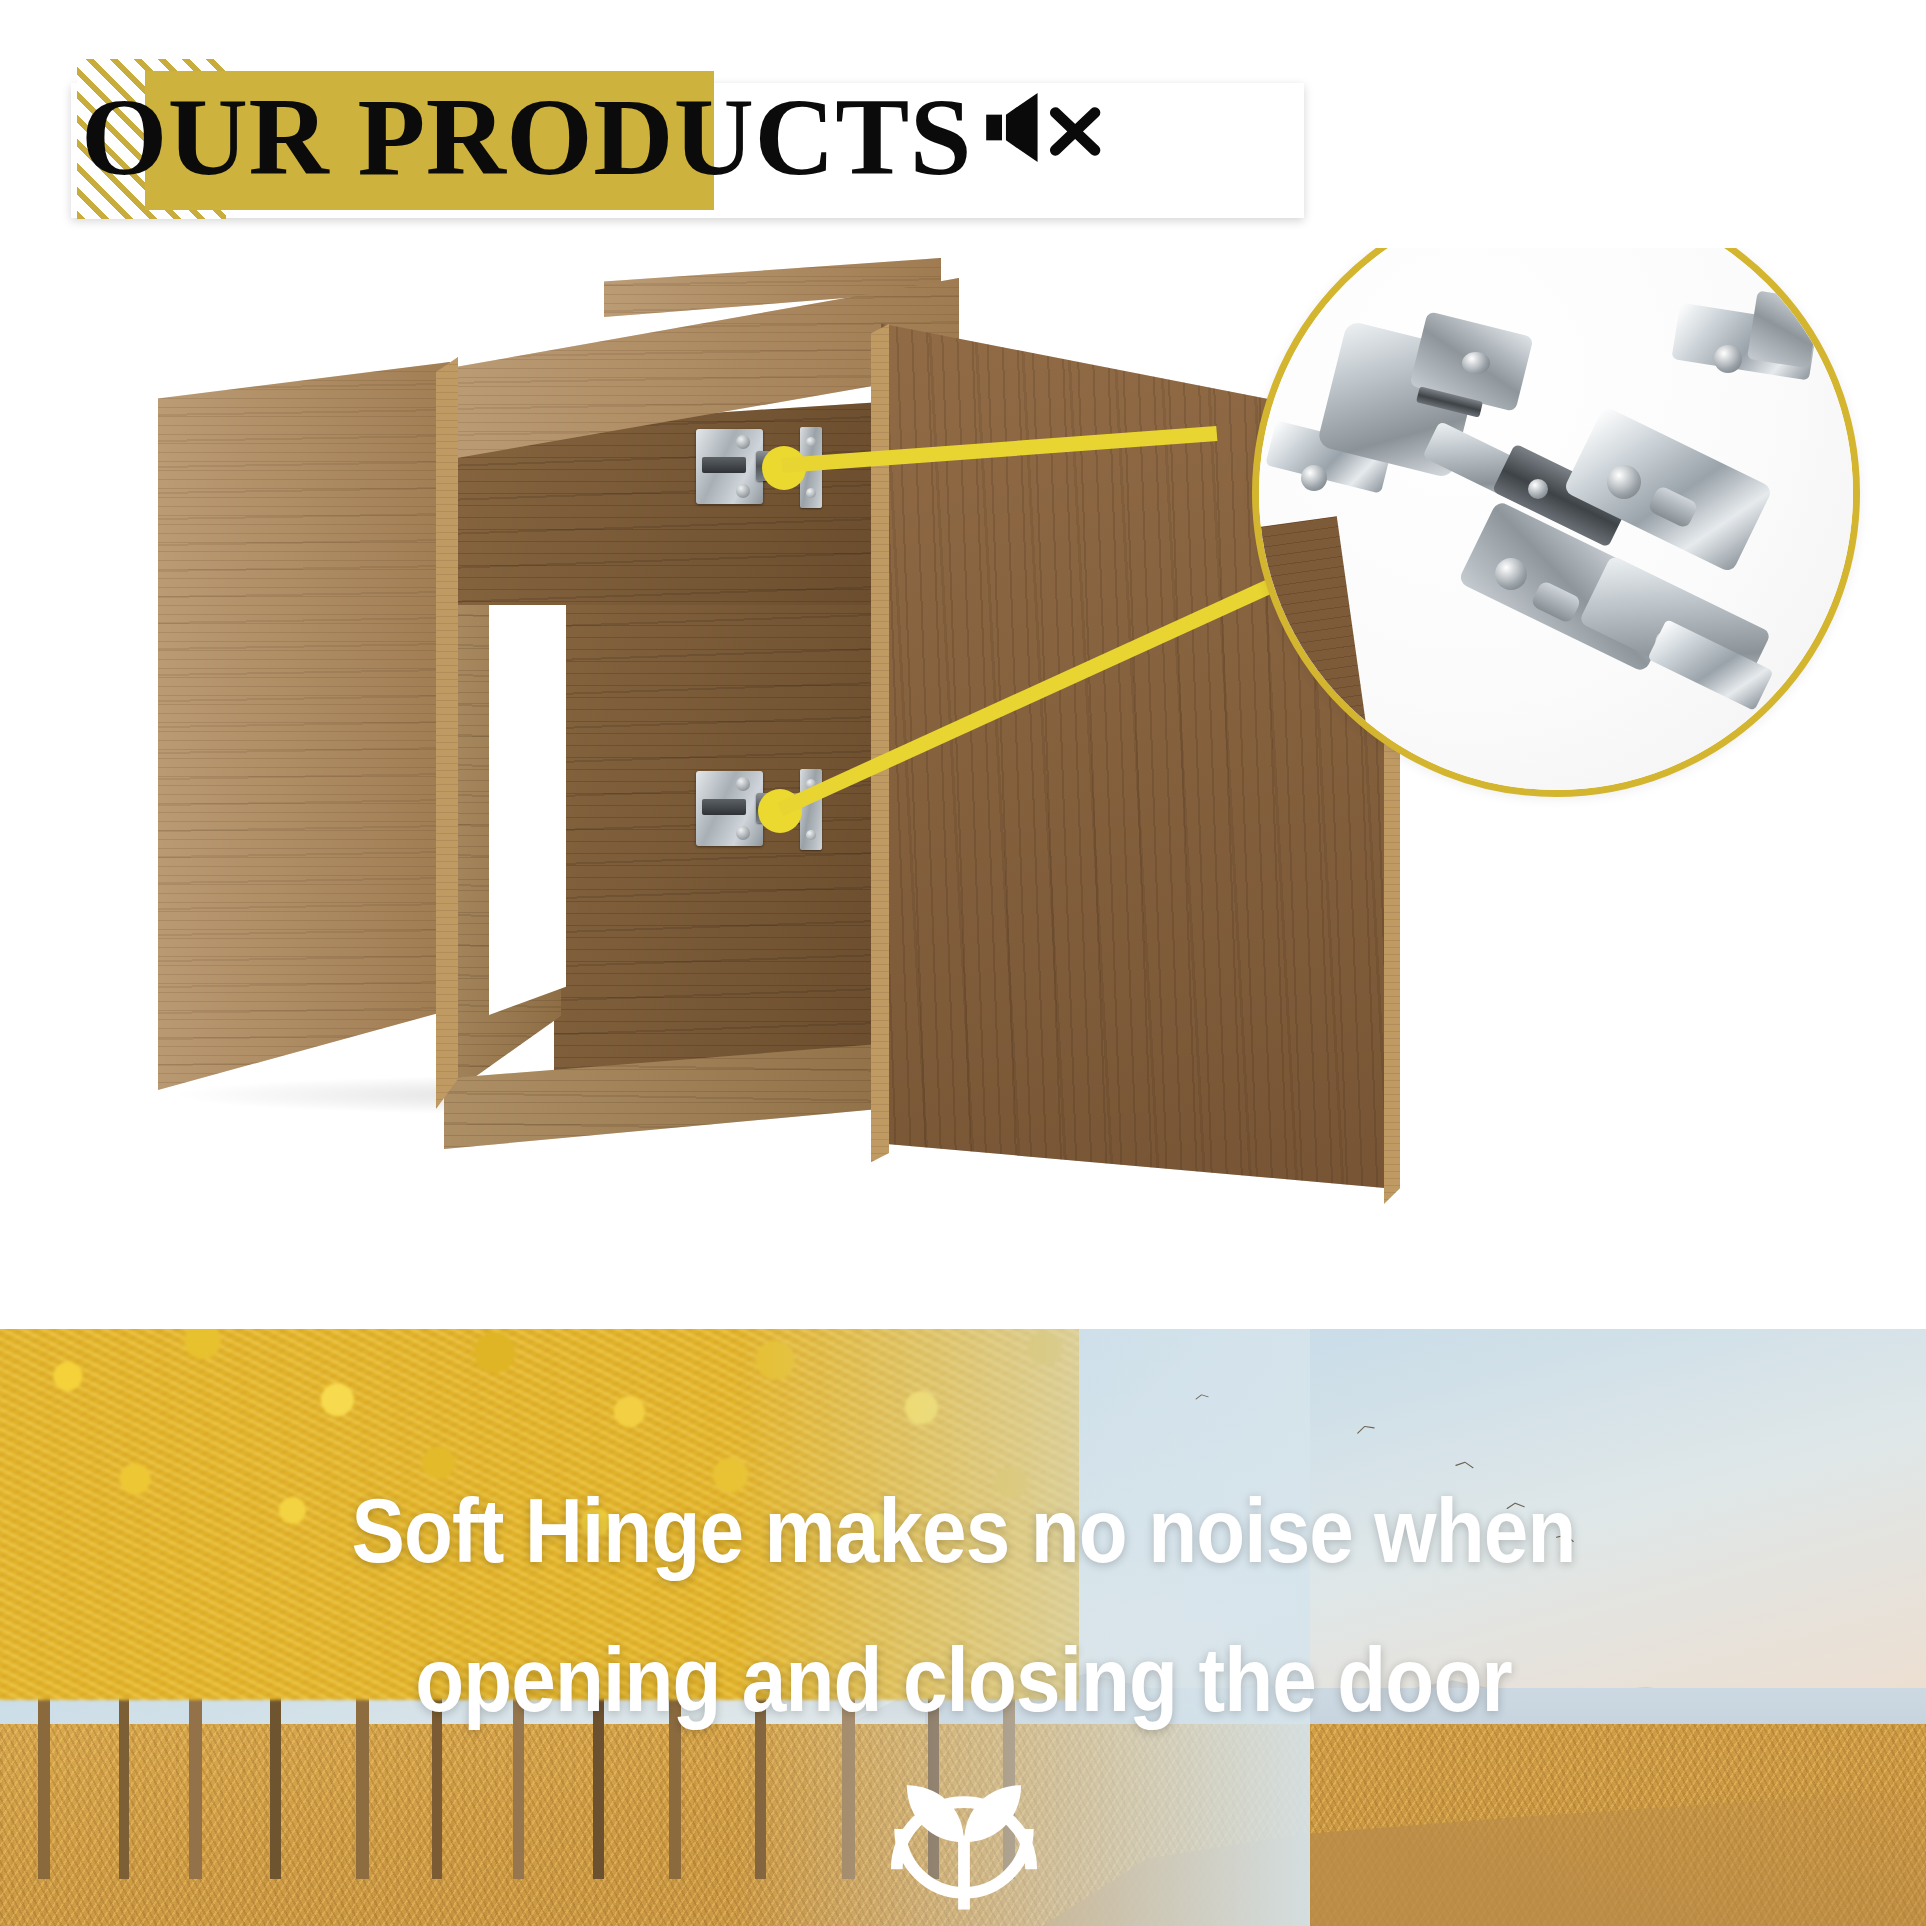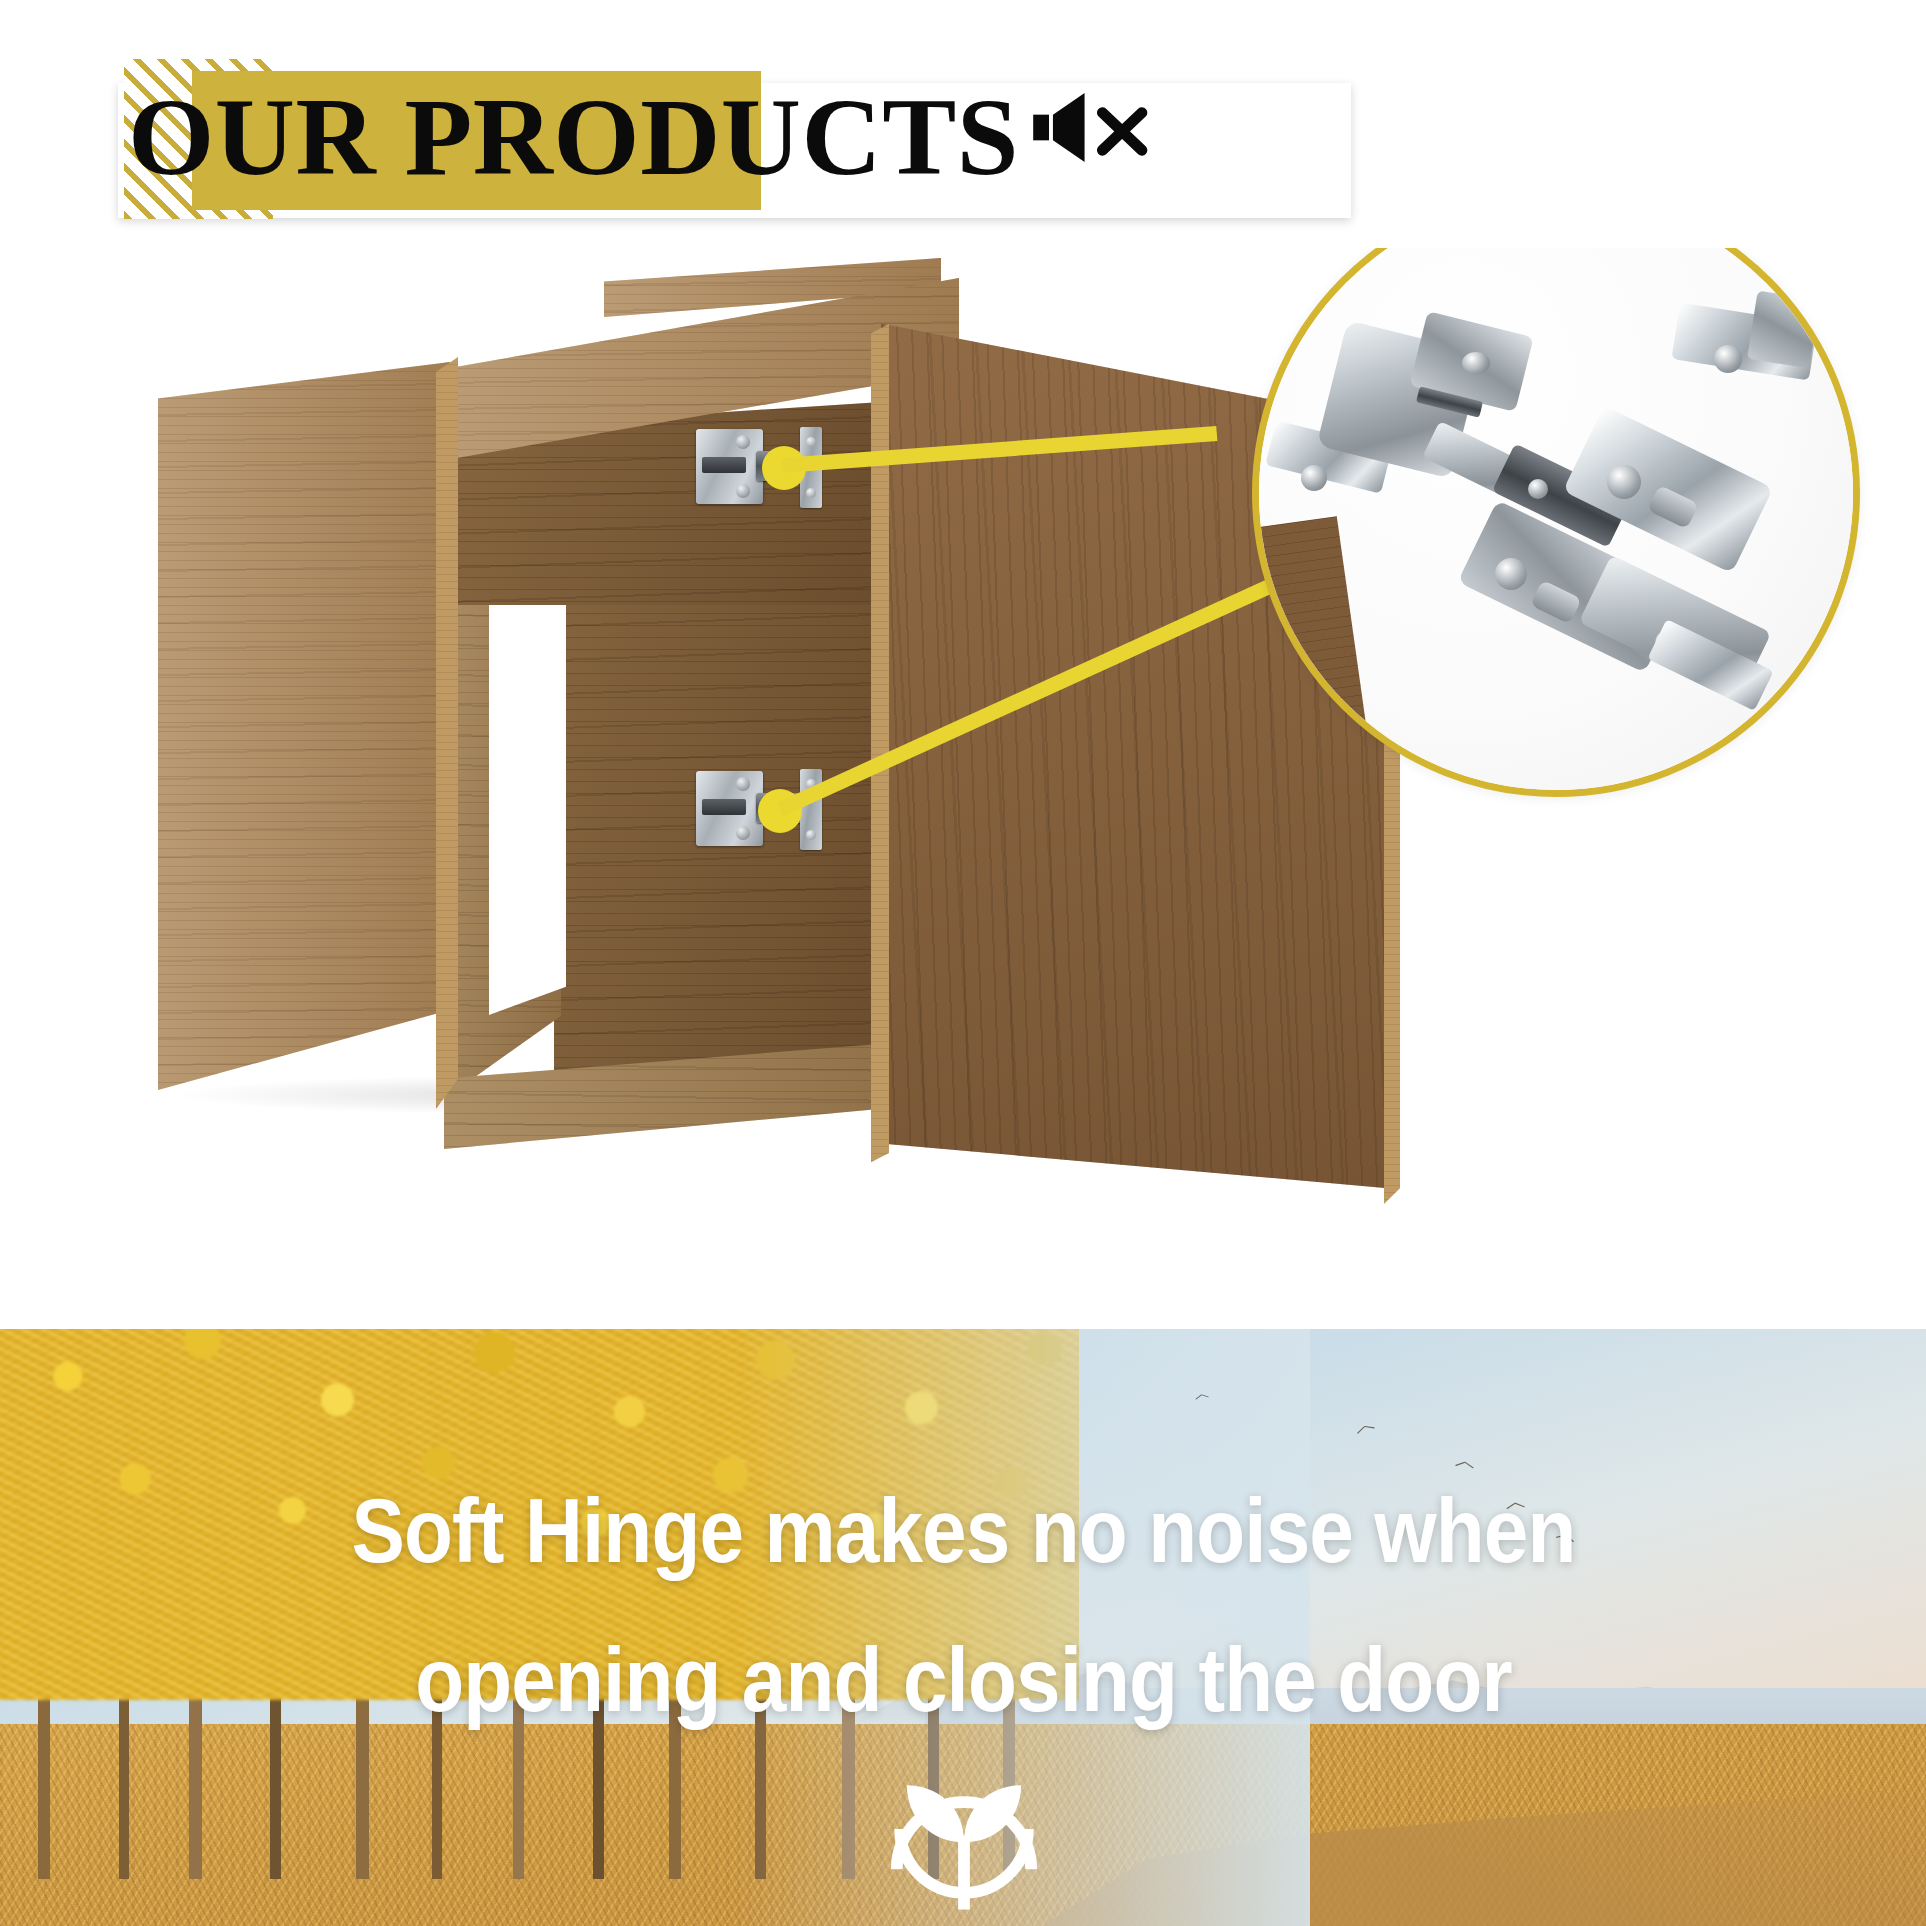--- a/index.html
+++ b/index.html
@@ -7,21 +7,21 @@
   body{
     width:1927px;height:1927px;
     background:#ffffff;
     font-family:"Liberation Sans", sans-serif;
     overflow:hidden;
     position:relative;
   }
   .stage{position:relative;width:1927px;height:1927px;overflow:hidden;background:#fff;}
 
   
-  .header{position:absolute;left:0;top:0;width:1787px;height:248px;margin-left:47px;}
+  .header{position:absolute;left:0;top:0;width:1787px;height:248px;}
   .hdr-shadow{
     position:absolute;left:71px;top:83px;width:1233px;height:135px;
     background:#ffffff;
     box-shadow:0 3px 9px rgba(0,0,0,.17);
   }
   .hdr-stripes{
     position:absolute;left:77px;top:59px;width:149px;height:160px;
     background:repeating-linear-gradient(45deg,
         #c8ad3c 0px,#c8ad3c 6px,
         #ffffff 6px,#ffffff 17px);

